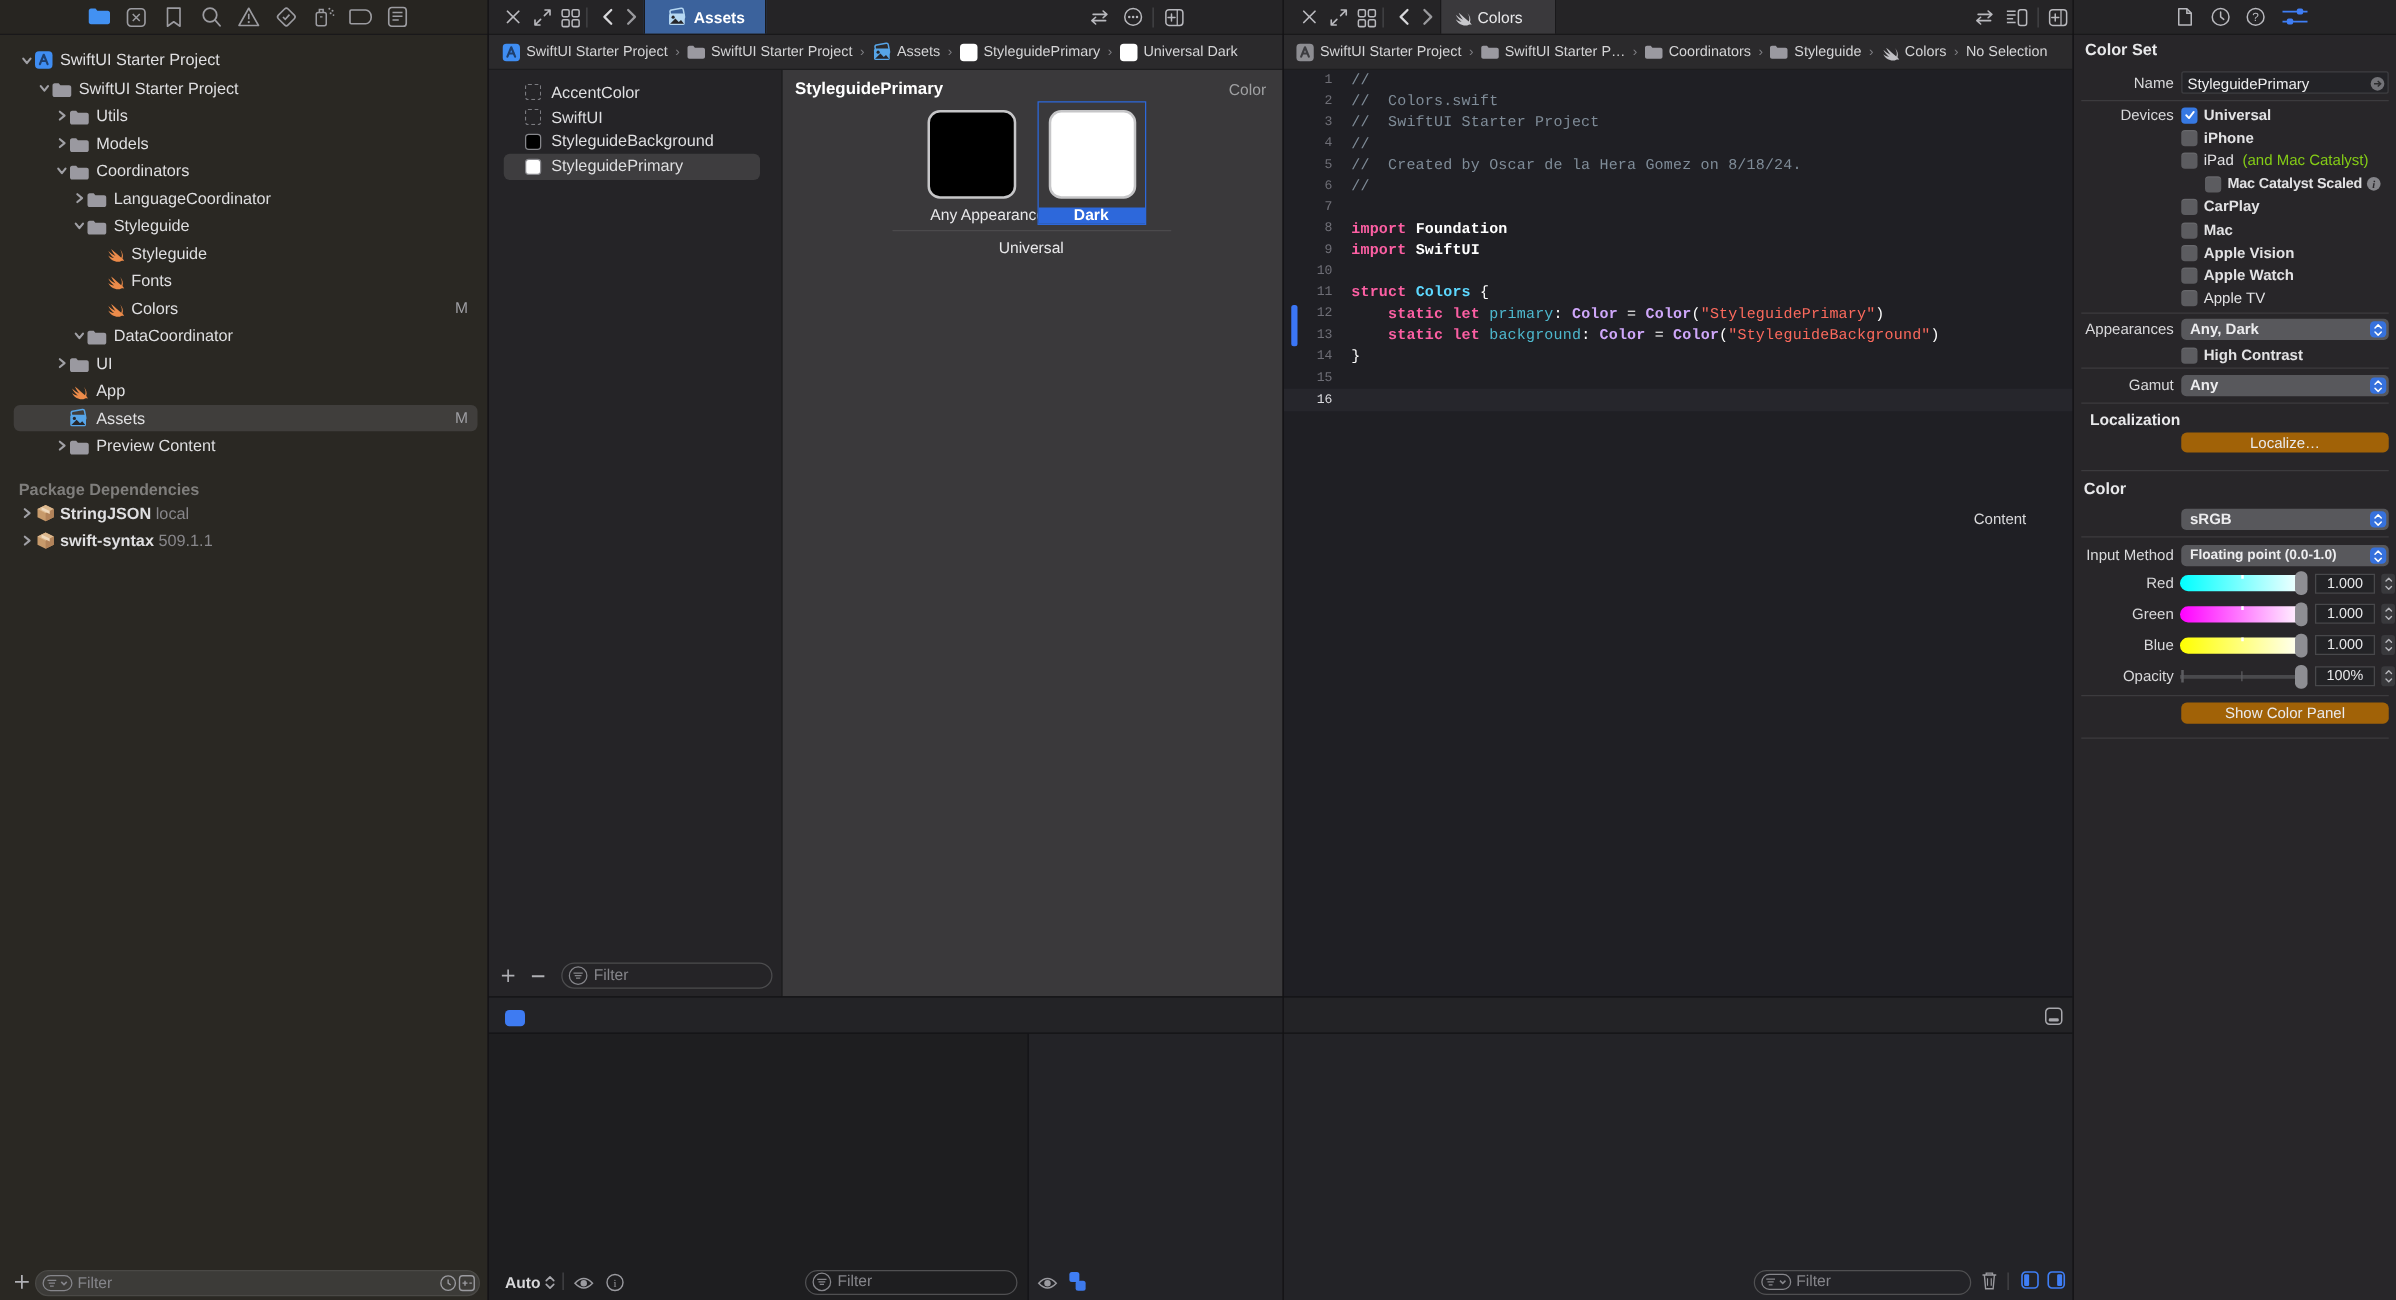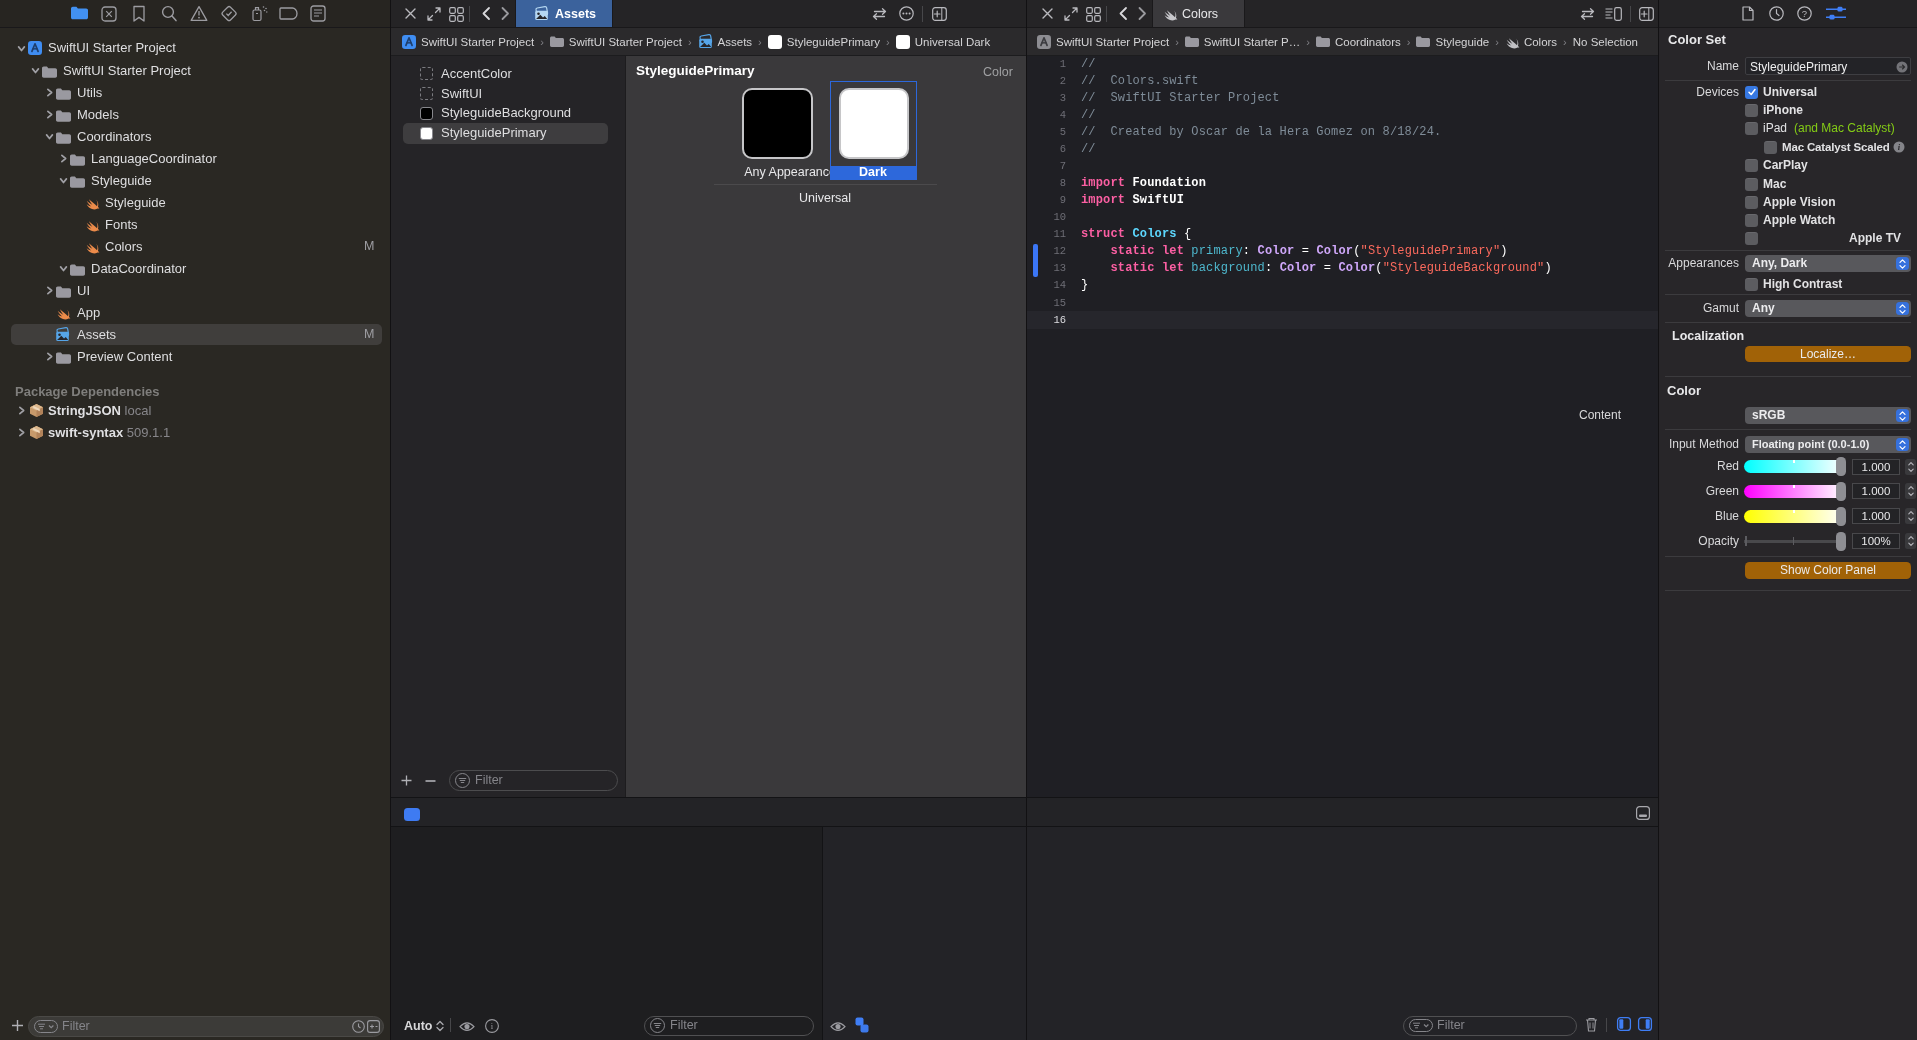--- a/index.html
+++ b/index.html
@@ -513,21 +513,21 @@
 <div class="a" style="left:1763px;top:121.30000000000001px;font-size:12px;font-weight:normal;color:#e2e2e4;line-height:15px;white-space:nowrap">iPad</div>
 <div class="a" style="left:1745px;top:159.0px;width:13px;height:13px;border-radius:3px;background:#5c5c60;box-shadow:inset 0 1px 0 rgba(255,255,255,0.08)"></div>
 <div class="a" style="left:1763px;top:158.0px;font-size:12px;font-weight:bold;color:#e2e2e4;line-height:15px;white-space:nowrap">CarPlay</div>
 <div class="a" style="left:1745px;top:177.5px;width:13px;height:13px;border-radius:3px;background:#5c5c60;box-shadow:inset 0 1px 0 rgba(255,255,255,0.08)"></div>
 <div class="a" style="left:1763px;top:176.5px;font-size:12px;font-weight:bold;color:#e2e2e4;line-height:15px;white-space:nowrap">Mac</div>
 <div class="a" style="left:1745px;top:195.7px;width:13px;height:13px;border-radius:3px;background:#5c5c60;box-shadow:inset 0 1px 0 rgba(255,255,255,0.08)"></div>
 <div class="a" style="left:1763px;top:194.7px;font-size:12px;font-weight:bold;color:#e2e2e4;line-height:15px;white-space:nowrap">Apple Vision</div>
 <div class="a" style="left:1745px;top:214.0px;width:13px;height:13px;border-radius:3px;background:#5c5c60;box-shadow:inset 0 1px 0 rgba(255,255,255,0.08)"></div>
 <div class="a" style="left:1763px;top:213.0px;font-size:12px;font-weight:bold;color:#e2e2e4;line-height:15px;white-space:nowrap">Apple Watch</div>
 <div class="a" style="left:1745px;top:232.0px;width:13px;height:13px;border-radius:3px;background:#5c5c60;box-shadow:inset 0 1px 0 rgba(255,255,255,0.08)"></div>
-<div class="a" style="left:1849px;top:231.0px;font-size:12px;font-weight:bold;color:#e2e2e4;line-height:15px;white-space:nowrap">Apple TV</div>
+<div class="a" style="left:1763px;top:231.0px;font-size:12px;font-weight:normal;color:#e2e2e4;line-height:15px;white-space:nowrap">Apple TV</div>
 <div class="a" style="left:1794px;top:121.3px;font-size:12px;color:#84cc16;line-height:15px;white-space:nowrap">(and Mac Catalyst)</div>
 <div class="a" style="left:1764px;top:140.5px;width:13px;height:13px;border-radius:3px;background:#5c5c60;box-shadow:inset 0 1px 0 rgba(255,255,255,0.08)"></div>
 <div class="a" style="left:1782px;top:139.5px;font-size:11.5px;font-weight:bold;letter-spacing:-0.15px;color:#e2e2e4;line-height:15px;white-space:nowrap">Mac Catalyst Scaled</div>
 <svg class="a" style="left:1893px;top:141px" width="12" height="12" viewBox="0 0 12 12">
     <circle cx="6" cy="6" r="5.5" fill="#848489"></circle>
     <text x="6" y="9" font-size="8.5" fill="#28262a" text-anchor="middle" font-family="Liberation Serif" font-weight="bold" font-style="italic">i</text>
   </svg>
 <div class="div-h" style="left:1665px;top:250px;width:246px"></div>
 <div class="a" style="left:1579px;top:256.0px;width:160px;text-align:right;font-size:12px;color:#d9d9db;line-height:15px;white-space:nowrap">Appearances</div>
 <div class="pop" style="left:1745px;top:255px;width:166px;font-size:12px">Any, Dark</div>

